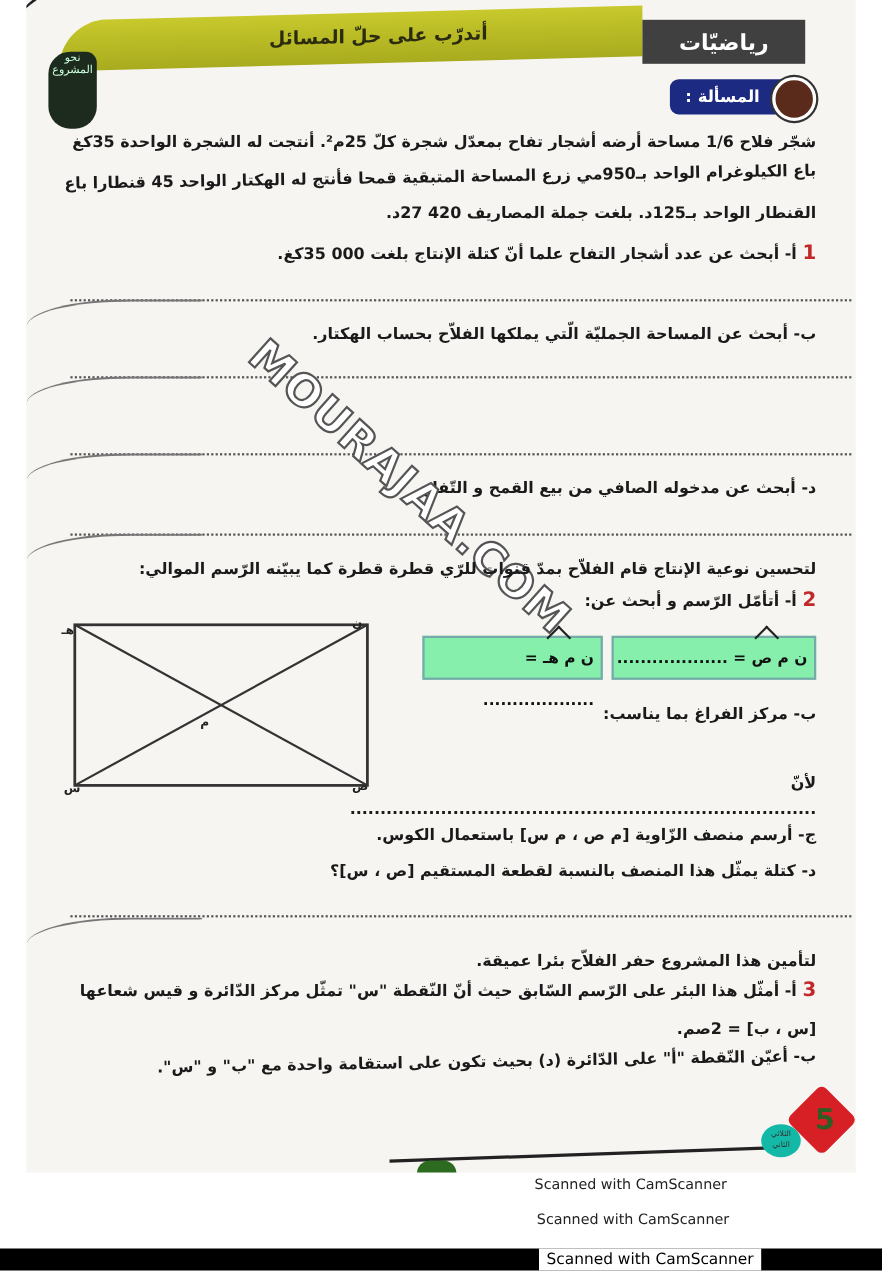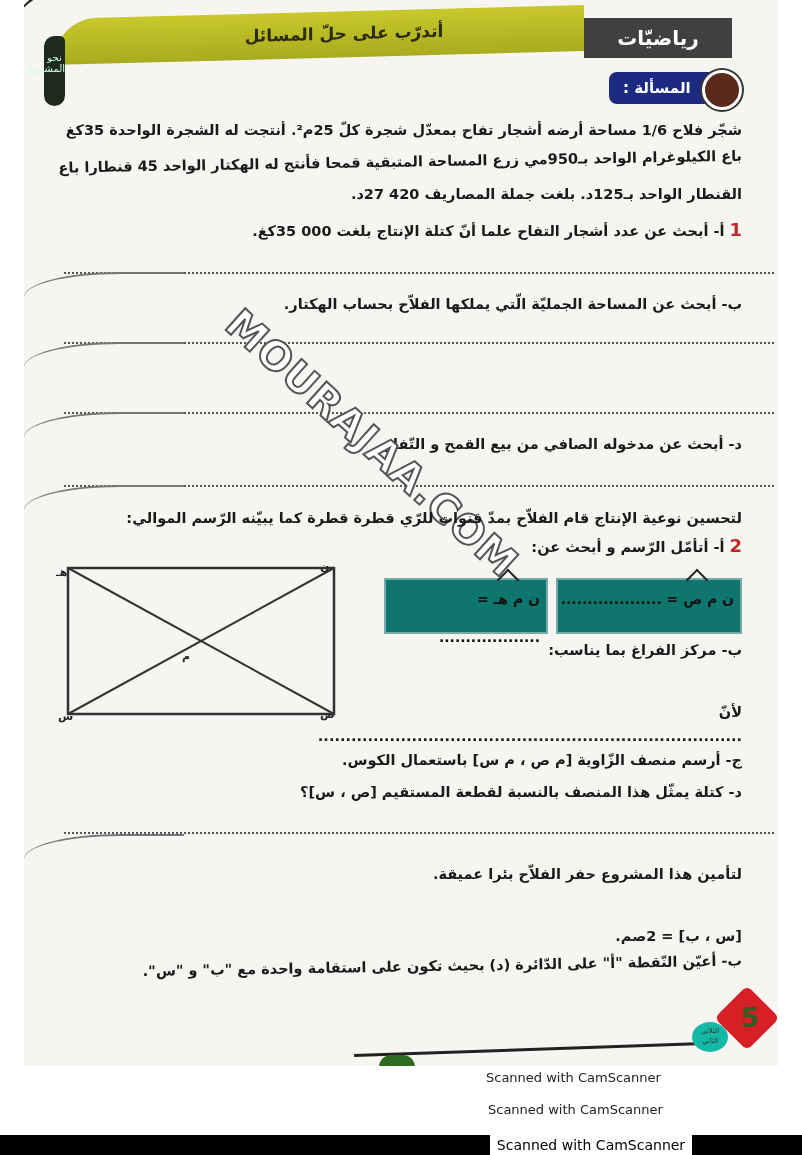--- a/index.html
+++ b/index.html
@@ -3,29 +3,29 @@
   <meta charset="utf-8">
   <style>
     html, body { margin:0; padding:0; }
     body { width:802px; height:1155px; background:#ffffff; position:relative; overflow:hidden; font-family:"DejaVu Sans", sans-serif; }
     .page { position:absolute; left:24px; top:0; width:754px; height:1066px; background:#f7f5f2; overflow:hidden; }
     .page-edge { position:absolute; left:0; top:0; width:24px; height:1066px; background:#ffffff; }
     .top-swoosh { position:absolute; left:-10px; top:-40px; width:240px; height:70px; border-top:5px solid #222; border-radius:50%; transform:rotate(-12deg); }
     .banner { position:absolute; left:30px; top:12px; width:530px; height:46px; background:linear-gradient(180deg,#c8c92c,#a8ab1e); border-radius:120px 0 0 10px; transform:skewY(-1.5deg); }
     .banner-title { position:absolute; left:150px; top:12px; width:280px; text-align:center; font-weight:bold; font-size:17px; color:#2b2b10; direction:rtl; }
     .subject-tab { position:absolute; left:560px; top:18px; width:148px; height:40px; background:#404040; color:#fff; font-weight:bold; font-size:20px; text-align:center; line-height:40px; direction:rtl; }
-    .side-badge { position:absolute; left:20px; top:36px; width:21px; height:70px; background:#1c2b1d; border-radius:20px 10px 20px 20px; color:#cfd; font-size:10px; text-align:center; padding-top:16px; box-sizing:border-box; direction:rtl; }
+    .side-badge { position:absolute; left:20px; top:47px; width:44px; height:70px; background:#1c2b1d; border-radius:20px 10px 20px 20px; color:#cfd; font-size:10px; text-align:center; padding-top:0; box-sizing:border-box; direction:rtl; }
     .problem-label { position:absolute; left:585px; top:72px; width:118px; height:32px; background:#1c2a82; border-radius:8px; color:#fff; font-weight:bold; font-size:15px; line-height:32px; text-align:left; padding-left:14px; box-sizing:border-box; direction:rtl; }
     .problem-icon { position:absolute; left:678px; top:70px; width:34px; height:34px; border-radius:50%; background:#5a2a1a; border:3px solid #fff; box-shadow:0 0 0 2px #333; }
     .rtl { direction:rtl; text-align:right; position:absolute; right:36px; font-weight:bold; color:#1a1a1a; font-size:14.5px; line-height:24px; }
     .num { color:#c0282a; font-size:18px; font-weight:bold; }
     .dots { position:absolute; border-top:2px dotted #555; height:0; }
     .curve { position:absolute; left:0; width:160px; height:40px; border-top:2px solid #777; border-radius:60% 0 0 0; }
     .watermark { position:absolute; left:160px; top:420px; transform:rotate(42deg); font-size:40px; font-weight:bold; color:#fff; -webkit-text-stroke:2px #555; letter-spacing:1px; font-family:"DejaVu Sans", sans-serif; }
-    .angle-box { position:absolute; top:578px; height:56px; background:#0f766e; border:2px solid #7aa; box-sizing:border-box; direction:rtl; font-weight:bold; font-size:14px; line-height:38px; padding-right:6px; color:#111; }
+    .angle-box { position:absolute; top:578px; height:40px; background:#86efac; border:2px solid #7aa; box-sizing:border-box; direction:rtl; font-weight:bold; font-size:14px; line-height:38px; padding-right:6px; color:#111; }
     .hat { display:inline-block; position:relative; }
     .hat:before { content:""; position:absolute; left:6px; top:-8px; width:14px; height:14px; border-left:2px solid #222; border-top:2px solid #222; transform:rotate(45deg); }
     .diagram { position:absolute; left:40px; top:562px; width:290px; height:155px; }
     .vlabel { position:absolute; font-size:11px; font-weight:bold; color:#222; }
     .page-badge { position:absolute; left:700px; top:995px; width:46px; height:46px; background:#d71f26; transform:rotate(45deg); border-radius:6px; }
     .page-num { position:absolute; left:706px; top:1003px; width:40px; text-align:center; font-size:26px; font-weight:bold; color:#2d5d22; }
     .flower { position:absolute; left:668px; top:1022px; width:36px; height:30px; background:#14b8a6; border-radius:50%; font-size:7px; color:#333; text-align:center; line-height:10px; padding-top:4px; box-sizing:border-box; direction:rtl; }
     .bottom-line { position:absolute; left:330px; top:1048px; width:350px; height:0; border-top:3px solid #222; transform:rotate(-2deg); }
     .green-blob { position:absolute; left:355px; top:1055px; width:36px; height:12px; background:#2d6b20; border-radius:18px 18px 0 0; }
     .cam { position:absolute; font-family:"DejaVu Sans", sans-serif; font-size:13px; color:#222; }
@@ -102,20 +102,24 @@
   </div>
 
   <div class="rtl" style="top:638px; width:400px;">ب- مركز الفراغ بما يناسب:</div>
   <div class="rtl" style="top:700px; width:420px;">لأنّ .............................................................................</div>
   <div class="rtl" style="top:748px; width:600px;">ج- أرسم منصف الزّاوية [م ص ، م س] باستعمال الكوس.</div>
   <div class="rtl" style="top:780px; width:600px;">د- كتلة يمثّل هذا المنصف بالنسبة لقطعة المستقيم [ص ، س]؟</div>
   <div class="dots" style="left:40px; top:832px; width:710px;"></div>
   <div class="curve" style="top:834px;"></div>
 
   <div class="rtl" style="top:862px; width:600px;">لتأمين هذا المشروع حفر الفلاّح بئرا عميقة.</div>
+  <div class="rtl" style="top:888px; width:720px;">
+    <span class="num">3</span>
+    <span>أ- أمثّل هذا البئر على الرّسم السّابق حيث أنّ النّقطة "س" تمثّل مركز الدّائرة و قيس شعاعها</span>
+  </div>
   <div class="rtl" style="top:924px; width:400px;">[س ، ب] = 2صم.</div>
   <div class="rtl" style="top:954px; width:620px; transform:rotate(-1deg);">ب- أعيّن النّقطة "أ" على الدّائرة (د) بحيث تكون على استقامة واحدة مع "ب" و "س".</div>
 
   <div class="bottom-line"></div>
   <div class="green-blob"></div>
   <div class="page-badge"></div>
   <div class="page-num">5</div>
   <div class="flower">الثلاثي الثاني</div>
 </div>
 

